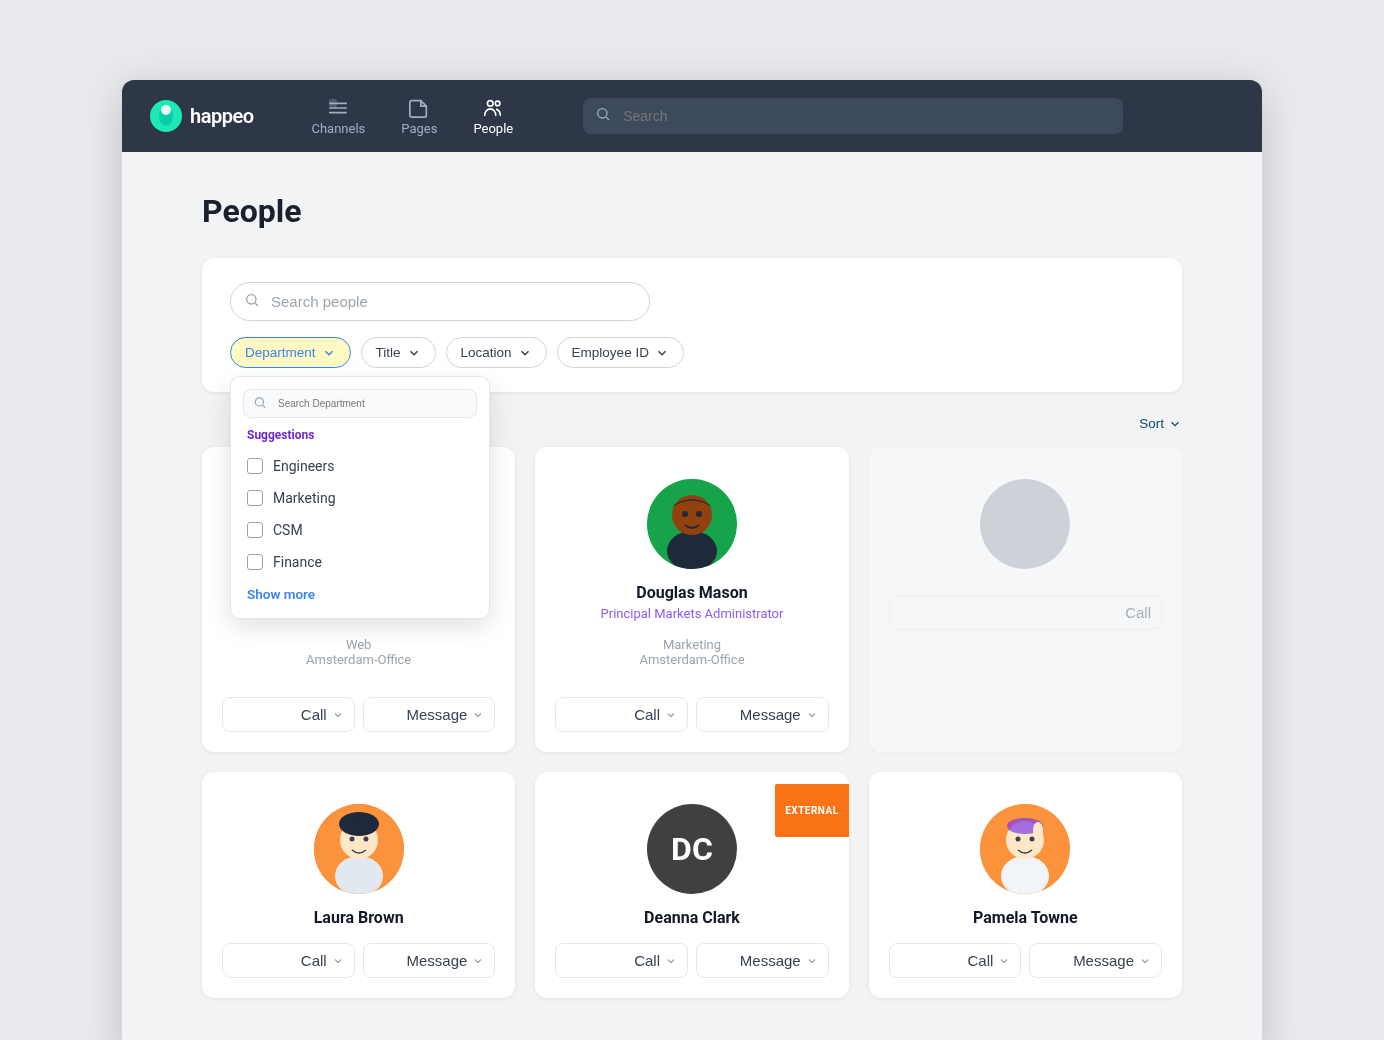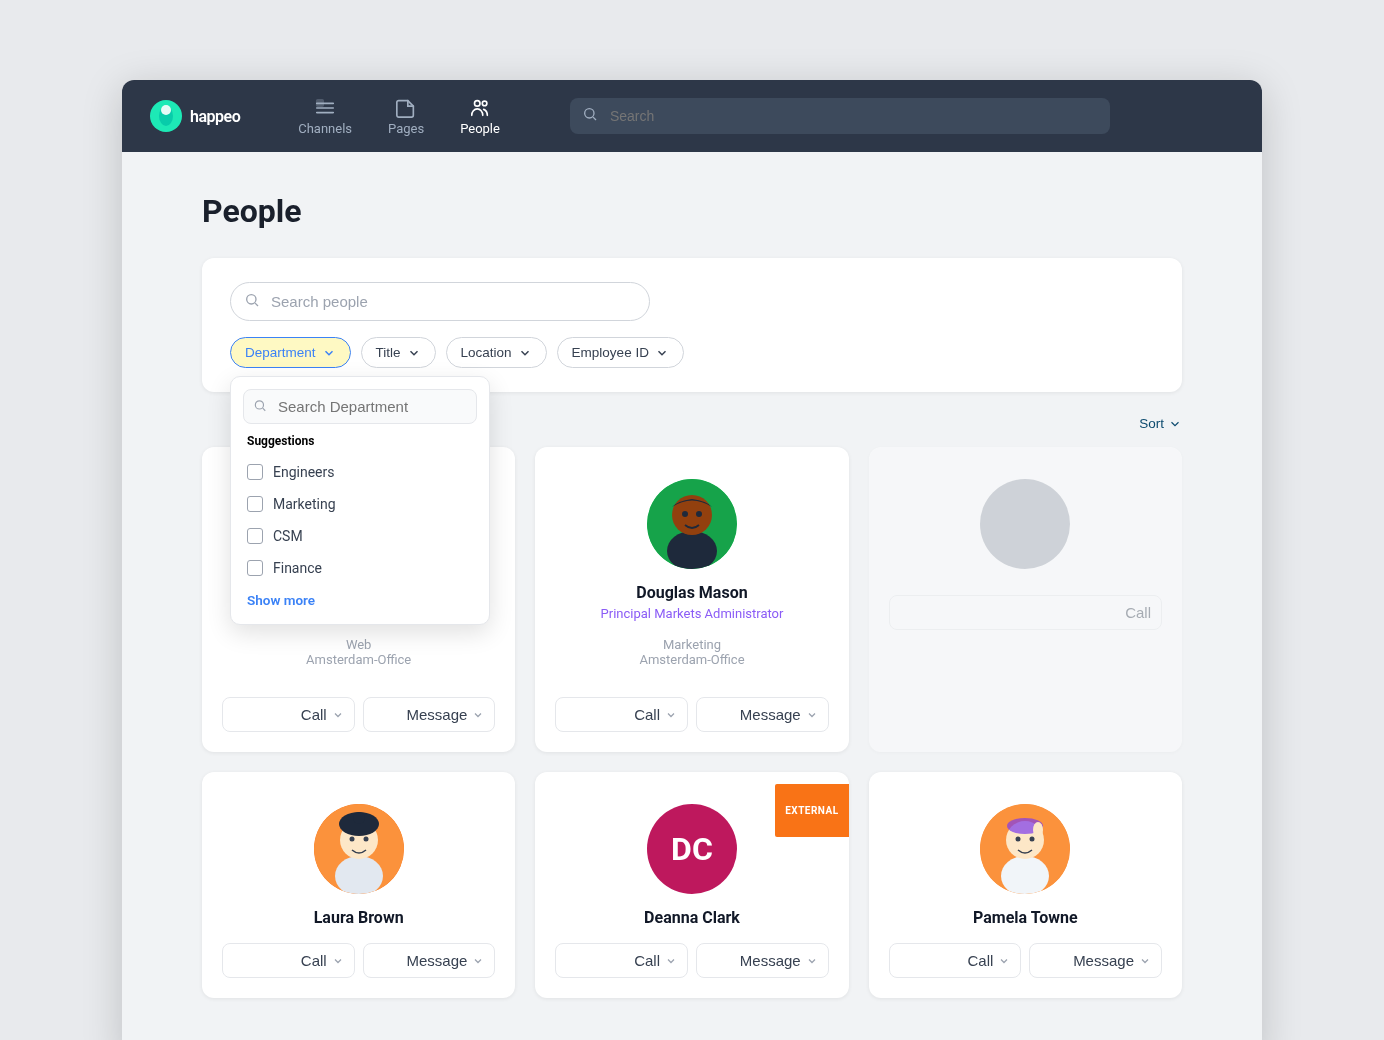--- a/index.html
+++ b/index.html
@@ -32,21 +32,21 @@
       display: flex;
       align-items: center;
       gap: 8px;
     }
     .logo-icon {
       width: 32px;
       height: 32px;
     }
     .logo-text {
       color: #fff;
-      font-size: 16px;
+      font-size: 20px;
       font-weight: 600;
       letter-spacing: -0.5px;
     }
     .nav-items {
       display: flex;
       align-items: center;
       gap: 8px;
       margin-left: 12px;
     }
     .nav-item {
@@ -178,29 +178,29 @@
       left: 22px;
       top: 50%;
       transform: translateY(-50%) translateY(-5px);
       color: #9ca3af;
     }
     .dept-search-input {
       width: 100%;
       border: 1px solid #e5e7eb;
       border-radius: 8px;
       padding: 8px 8px 8px 34px;
-      font-size: 15px;
+      font-size: 10px;
       color: #374151;
       outline: none;
       background: #f9fafb;
     }
     .suggestions-label {
       font-size: 12px;
       font-weight: 700;
-      color: #000000;
+      color: #6d28d9;
       padding: 0 16px 8px;
       text-transform: none;
       letter-spacing: 0;
     }
     .dept-item {
       display: flex;
       align-items: center;
       gap: 10px;
       padding: 8px 16px;
       font-size: 14px;
@@ -562,21 +562,21 @@
             <span>Message</span>
             <svg viewBox="0 0 24 24" fill="none" stroke="currentColor" stroke-width="2.5">
                 <path d="M6 9l6 6 6-6"></path>
               </svg>
           </button>
         </div>
       </div>
 
       <div class="person-card">
         <span class="external-badge">EXTERNAL</span>
-        <div class="avatar-placeholder" style="background:#be185d;">
+        <div class="avatar-placeholder" style="background:#404040;">
           <span>DC</span>
         </div>
         <div class="person-name">Deanna Clark</div>
         <div class="card-actions">
           <button class="action-btn">
             <span>Call</span>
             <svg viewBox="0 0 24 24" fill="none" stroke="currentColor" stroke-width="2.5">
                 <path d="M6 9l6 6 6-6"></path>
               </svg>
           </button>

